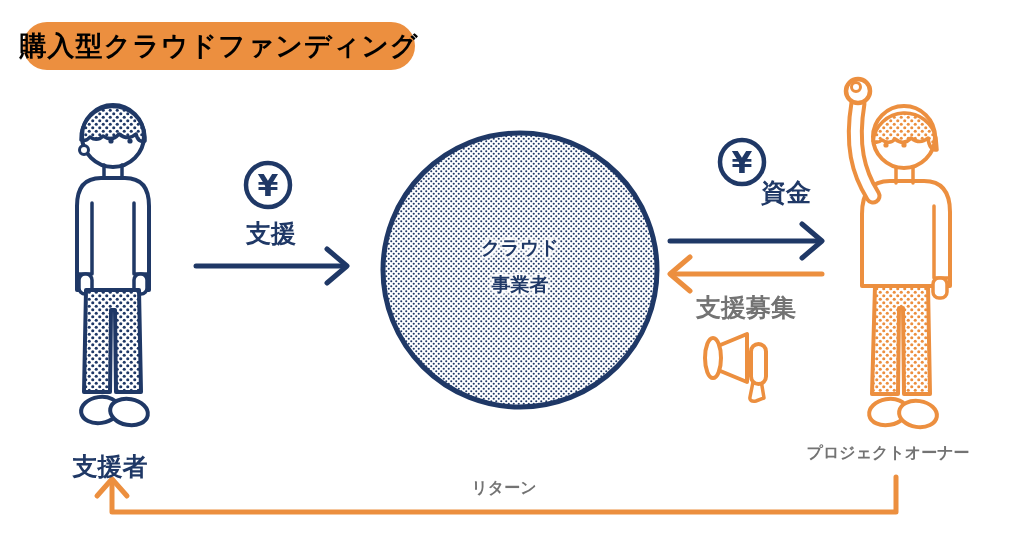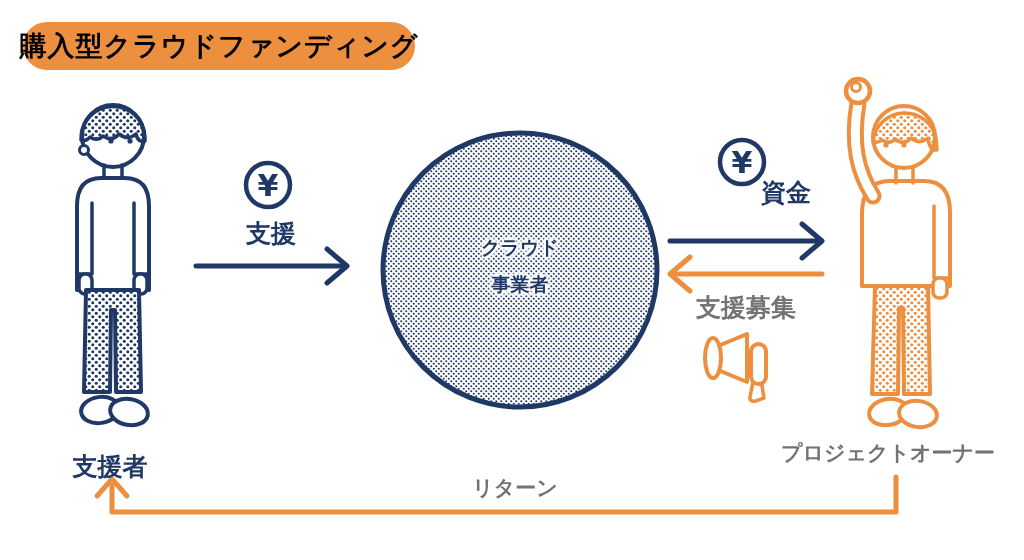--- a/index.html
+++ b/index.html
@@ -16,21 +16,21 @@
     color:#000000;font-size:27px;font-weight:bold;letter-spacing:1px;white-space:nowrap;
   }
   svg.diagram{position:absolute;left:0;top:0;}
   .lbl{
     position:absolute;transform:translate(-50%,-50%);
     font-weight:bold;white-space:nowrap;line-height:1;
   }
   .navy-t{color:#1F3866;}
   .orange-t{color:#737373;}
   .sz25{font-size:25px;}
-  .sz24{font-size:21px;}
+  .sz24{font-size:16px;}
   .circle-text{
     position:absolute;left:520px;top:266px;transform:translate(-50%,-50%);
     display:flex;flex-direction:column;align-items:center;
     color:#1F3866;font-size:19px;font-weight:bold;line-height:37px;
     text-align:center;white-space:nowrap;
     text-shadow:0 0 3px #fff,0 0 3px #fff,0 0 5px #fff,2px 2px 2px #fff,
       -2px -2px 2px #fff,2px -2px 2px #fff,-2px 2px 2px #fff,0 0 6px #fff;
   }
 </style>
 </head>
@@ -163,19 +163,19 @@
     <span>クラウド</span>
     <span>事業者</span>
   </div>
 
   <div class="lbl navy-t sz25" style="left:271px;top:233px;">支援</div>
 
   <div class="lbl navy-t sz25" style="left:742px;top:192px;margin-left:44px;">資金</div>
 
   <div class="lbl orange-t sz25" style="left:746px;top:307px;">支援募集</div>
 
-  <div class="lbl orange-t sz24" style="left:504px;top:488px;margin-left:11px;">リターン</div>
+  <div class="lbl orange-t sz24" style="left:504px;top:488px;">リターン</div>
 
   <div class="lbl navy-t sz25" style="left:110px;top:466px;">支援者</div>
 
   <div class="lbl orange-t sz24" style="left:888px;top:453px;">プロジェクトオーナー</div>
 
 </div>
 
 </body></html>

